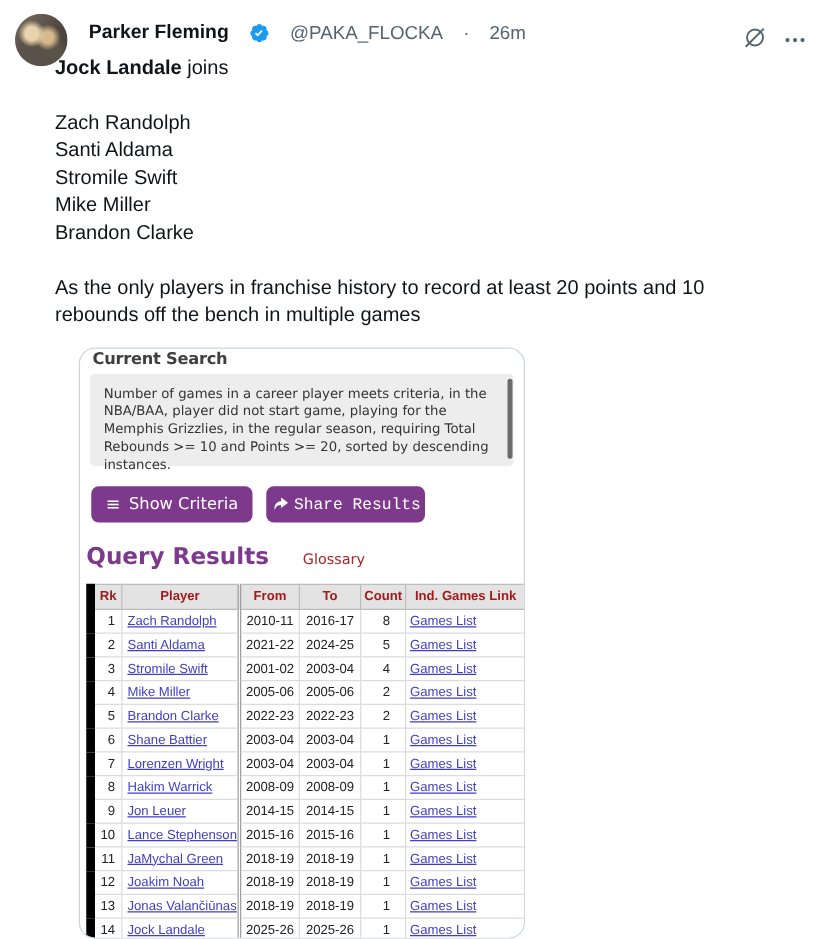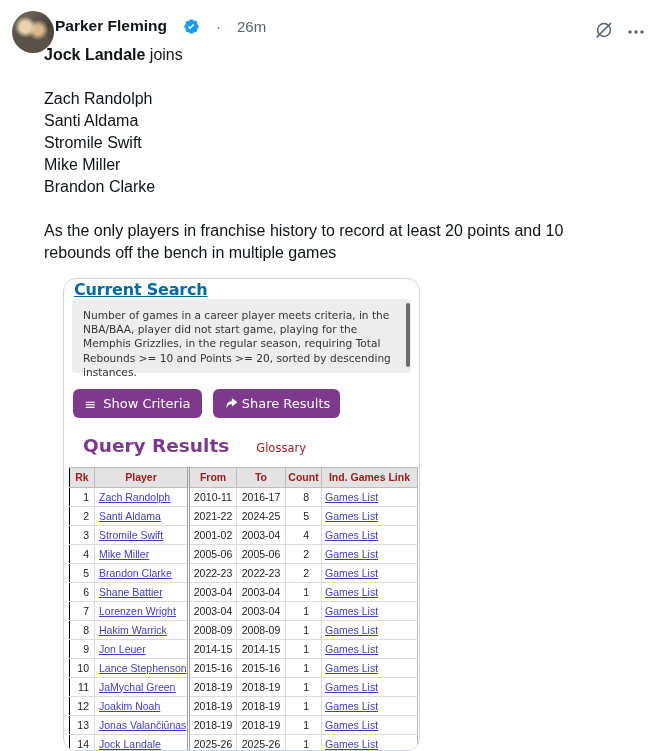--- a/index.html
+++ b/index.html
@@ -9,68 +9,68 @@
   .stage { position:relative; width:658px; height:751px; background:#fff; }
 
   
   .avatar { position:absolute; left:12px; top:11px; width:42px; height:42px;
     border-radius:50%;
     background:
       radial-gradient(circle at 32% 38%, #e8d3ae 0 14%, rgba(232,211,174,0) 28%),
       radial-gradient(circle at 62% 45%, #d9b98c 0 13%, rgba(217,185,140,0) 30%),
       radial-gradient(circle at 50% 85%, #5a5248 0 40%, rgba(90,82,72,0) 70%),
       linear-gradient(135deg, #7a6f63 0%, #4b443e 60%, #2f2b28 100%); }
-  .name-row { position:absolute; left:55px; top:17px; display:flex;
+  .name-row { position:absolute; left:71px; top:17px; display:flex;
     align-items:center; gap:16px; white-space:nowrap; }
   .display-name { font-weight:bold; font-size:15.5px; color:#0f1419; }
   .badge { width:17px; height:17px; display:inline-block; }
   .meta { font-size:15px; color:#536471; }
   .hdr-icons { position:absolute; right:12px; top:20px; display:flex;
     align-items:center; gap:12px; }
 
   
   .tweet-text { position:absolute; left:44px; top:44px; width:578px;
     font-size:16px; line-height:22px; color:#0f1419; }
   .t-bold { font-weight:bold; }
   .blank { height:22px; }
 
   
   .media-card { position:absolute; left:63px; top:278px; width:357px; height:473px;
     border:1px solid #cfd6db; border-radius:13px; background:#fff; overflow:hidden; }
   .cs-title { position:absolute; left:10px; top:1px; font-family:"DejaVu Sans",sans-serif;
-    font-size:16px; font-weight:bold; color:#0369a1; letter-spacing:-0.2px;text-decoration:underline; }
+    font-size:13px; font-weight:bold; color:#404040; letter-spacing:-0.2px; }
   .criteria-box { position:absolute; left:8px; top:20px; width:339px; height:74px;
     background:#ededed; border-radius:4px; padding:9px 14px 0 11px;
     font-family:"DejaVu Sans",sans-serif; font-size:10.6px; line-height:14.2px; color:#333; }
   .scroll-thumb { position:absolute; right:1px; top:4px; width:4px; height:64px;
     background:#6b6b6b; border-radius:2px; }
   .btn-row { position:absolute; left:9px; top:110px; display:flex; gap:11px; }
   .sh-btn { height:29px; border:none; border-radius:6px; color:#fff;
     font-family:"DejaVu Sans",sans-serif; font-size:13px; display:flex;
     align-items:center; justify-content:center; gap:7px; cursor:pointer; }
   .btn1 { width:129px; } .btn2 { width:127px; }
   .menu-glyph { font-size:14px; line-height:1; }
-  .qr-row { position:absolute; left:19px; top:156px; display:flex;
+  .qr-row { position:absolute; left:5px; top:156px; display:flex;
     align-items:baseline; gap:27px; }
   .qr-title { font-family:"DejaVu Sans",sans-serif; font-size:18.5px; font-weight:bold; }
   .glossary { font-family:"DejaVu Sans",sans-serif; font-size:11.5px; cursor:pointer; }
 
   
   table.results { position:absolute; left:5px; top:188px; width:348px;
     border-collapse:collapse; table-layout:fixed;
     font-family:"Liberation Sans",sans-serif; font-size:10.5px; color:#222; }
   table.results col.c-rk{width:25px} table.results col.c-pl{width:94px}
   table.results col.c-fr{width:48px} table.results col.c-to{width:49px}
   table.results col.c-ct{width:36px} table.results col.c-gl{width:96px}
   table.results th { background:#e3e3e3; font-weight:bold; text-align:center;
     padding:3px 2px; border:1px solid #bcbcbc; line-height:13px; white-space:nowrap; }
   table.results td { padding:2.5px 3px; line-height:13px; border:1px solid #dcdcdc;
     border-left:1px solid #e4e4e4; background:#fff; white-space:nowrap; overflow:hidden; }
   table.results tr { height:19px; }
-  table.results td:first-child, table.results th:first-child { border-left:1px solid #000000; }
+  table.results td:first-child, table.results th:first-child { border-left:7px solid #000000; }
   table.results td:last-child,  table.results th:last-child  { border-right:1px solid #b5b5b5; }
   table.results td.rk { text-align:right; padding-right:5px; }
   table.results td.pl { text-align:left; padding-left:4px; border-right:3px double #9f9f9f; }
   table.results th.pl { border-right:3px double #9f9f9f;margin-left:40px; }
   table.results td.fr, table.results td.to { text-align:center; }
   table.results td.ct { text-align:right; padding-right:12px; }
   table.results td.gl { }
   a.tbl-link { text-decoration:underline; cursor:pointer; }
 </style>
 </head>
@@ -81,20 +81,21 @@
   <div class="avatar"></div>
 
   <div class="name-row">
     <span class="display-name">Parker Fleming</span>
     <span class="badge">
       <svg viewBox="0 0 24 24" width="17" height="17">
         <path fill="#1d9bf0" d="M22.25 12c0-1.43-.88-2.67-2.19-3.34.46-1.39.2-2.9-.81-3.91s-2.52-1.27-3.91-.81c-.66-1.31-1.91-2.19-3.34-2.19s-2.67.88-3.33 2.19c-1.4-.46-2.91-.2-3.92.81s-1.26 2.52-.8 3.91c-1.31.67-2.2 1.91-2.2 3.34s.89 2.67 2.2 3.34c-.46 1.39-.21 2.9.8 3.91s2.52 1.26 3.91.81c.67 1.31 1.91 2.19 3.34 2.19s2.68-.88 3.34-2.19c1.39.45 2.9.2 3.91-.81s1.27-2.52.81-3.91c1.31-.67 2.19-1.91 2.19-3.34z"></path>
         <path fill="#fff" d="M9.998 15.8l-3.08-3.01 1.4-1.44 1.67 1.63 4.28-4.39 1.44 1.4-5.71 5.81z"></path>
       </svg>
     </span>
+    <span class="meta">@PAKA_FLOCKA</span>
     <span class="meta">·</span>
     <span class="meta">26m</span>
   </div>
 
   <div class="hdr-icons">
     <span style="display:inline-block;width:20px;height:20px;">
       <svg viewBox="0 0 20 20" width="20" height="20">
         <circle cx="10" cy="10" r="6.4" fill="none" stroke="#536471" stroke-width="1.5"></circle>
         <line x1="2.6" y1="17.4" x2="17" y2="3" stroke="#536471" stroke-width="1.5"></line>
       </svg>
@@ -134,21 +135,21 @@
       <button class="sh-btn btn1" style="background: rgb(125, 58, 141);">
         <span class="menu-glyph">≡</span>
         <span>Show Criteria</span>
       </button>
       <button class="sh-btn btn2" style="background: rgb(125, 58, 141);">
         <span style="display:inline-flex;">
           <svg viewBox="0 0 16 14" width="15" height="13">
             <path fill="#fff" d="M9.5 1l6 4.6-6 4.6V7.6C6.6 7.6 4.9 8.8 3.9 12 3.2 7.3 5.8 4.6 9.5 4.4V1z"></path>
           </svg>
         </span>
-        <span style="margin-left:-3px;">Share Results</span>
+        <span style="margin-left:-3px;font-family:Liberation Mono, monospace;">Share Results</span>
       </button>
     </div>
 
     <div class="qr-row">
       <span class="qr-title" id="qr-title" style="color: rgb(125, 58, 141);">Query Results</span>
       <span class="glossary" id="glossary" style="color: rgb(170, 34, 34);">Glossary</span>
     </div>
 
     <table class="results">
       <colgroup>

